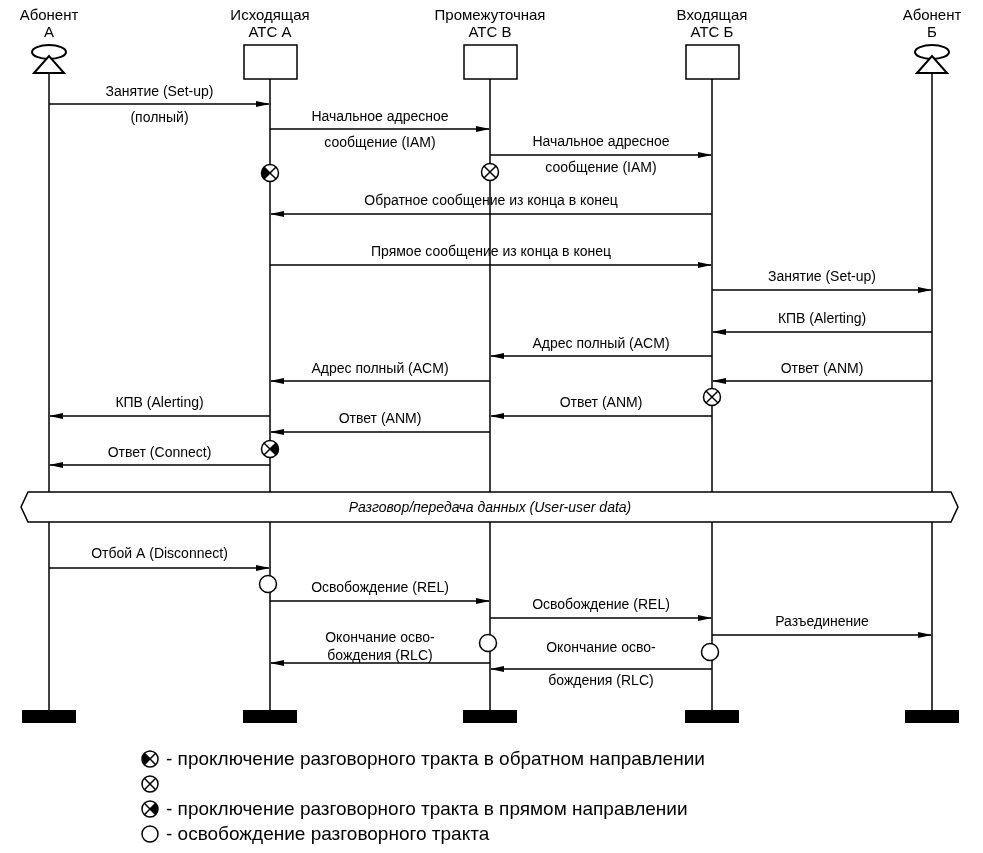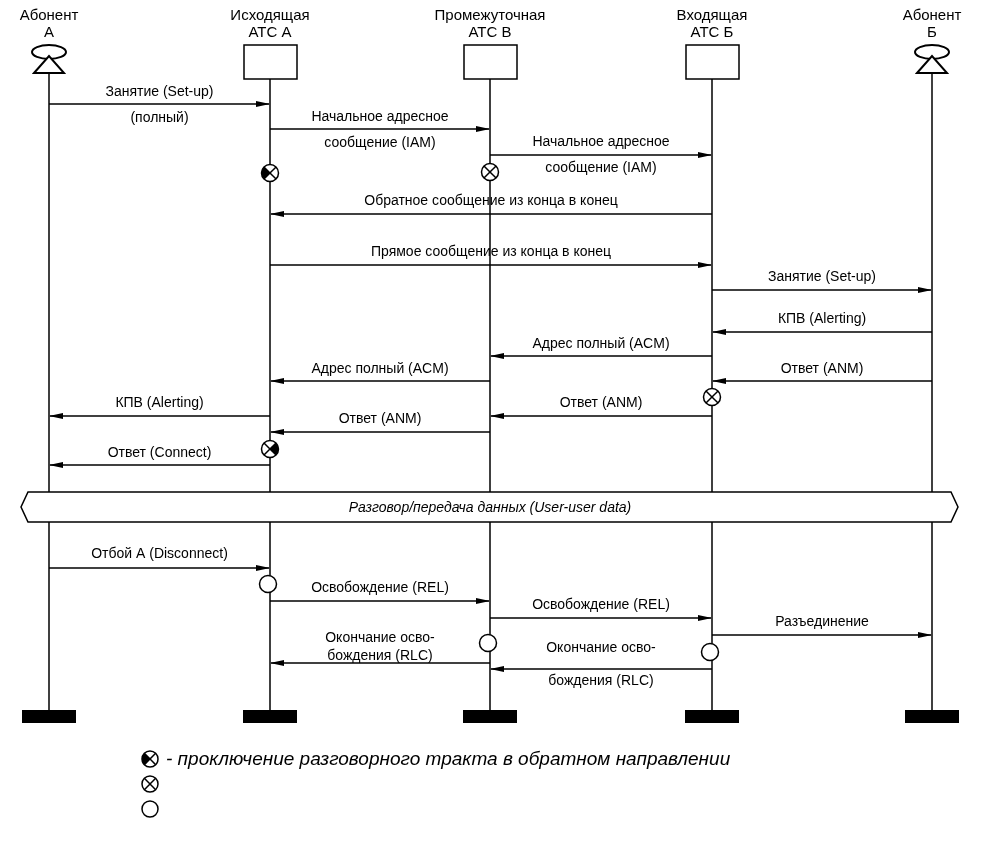--- a/index.html
+++ b/index.html
@@ -2,21 +2,21 @@
 <html><head>
 <meta charset="utf-8">
 <style>
   html, body { margin: 0; padding: 0; background: #ffffff; }
   body { width: 983px; height: 853px; position: relative; overflow: hidden;
          font-family: "Liberation Sans", "DejaVu Sans", sans-serif; color: #000; }
   #diagram { position: absolute; left: 0; top: 0; }
   .txt { font-family: "Liberation Sans", "DejaVu Sans", sans-serif; font-size: 14px; fill: #000; }
   .hdr { font-size: 15px; }
   .legend { position: absolute; left: 140px; top: 746px; font-size: 19px; line-height: 25px; }
-  .legend-row { display: flex; align-items: center; height: 25px; font-style: italic; }
+  .legend-row { display: flex; align-items: center; height: 25px; }
   .legend-row svg { margin-right: 6px; }
 </style>
 </head>
 <body>
 
 <svg id="diagram" width="983" height="740" viewBox="0 0 983 740">
   <defs>
     <marker id="arrowhead" markerWidth="14" markerHeight="8" refX="13" refY="4" orient="auto" markerUnits="userSpaceOnUse">
       <path d="M0,1 L14,4 L0,7 Z" fill="#000"></path>
     </marker>
@@ -216,16 +216,28 @@
           <circle cx="10" cy="10" r="8" fill="#fff" stroke="#000" stroke-width="1.5"></circle>
           <line x1="4.3432" y1="4.3432" x2="15.6568" y2="15.6568" stroke="#000" stroke-width="1.5"></line>
           <line x1="4.3432" y1="15.6568" x2="15.6568" y2="4.3432" stroke="#000" stroke-width="1.5"></line>
         </g>
       </svg>
   </div>
   <div class="legend-row">
     <svg width="20" height="20" class="legend-icon">
         <g>
           <circle cx="10" cy="10" r="8" fill="#fff" stroke="#000" stroke-width="1.5"></circle>
-        </g>
-      </svg>
+          <path d="M10,10 L15.6568,4.3432 A8,8 0 0,1 15.6568,15.6568 Z" fill="#000"></path>
+          <line x1="4.3432" y1="4.3432" x2="15.6568" y2="15.6568" stroke="#000" stroke-width="1.5"></line>
+          <line x1="4.3432" y1="15.6568" x2="15.6568" y2="4.3432" stroke="#000" stroke-width="1.5"></line>
+        </g>
+      </svg>
+    <span>- проключение разговорного тракта в прямом направлении</span>
+  </div>
+  <div class="legend-row">
+    <svg width="20" height="20" class="legend-icon">
+        <g>
+          <circle cx="10" cy="10" r="8" fill="#fff" stroke="#000" stroke-width="1.5"></circle>
+        </g>
+      </svg>
+    <span>- освобождение разговорного тракта</span>
   </div>
 </div>
 
 </body></html>

